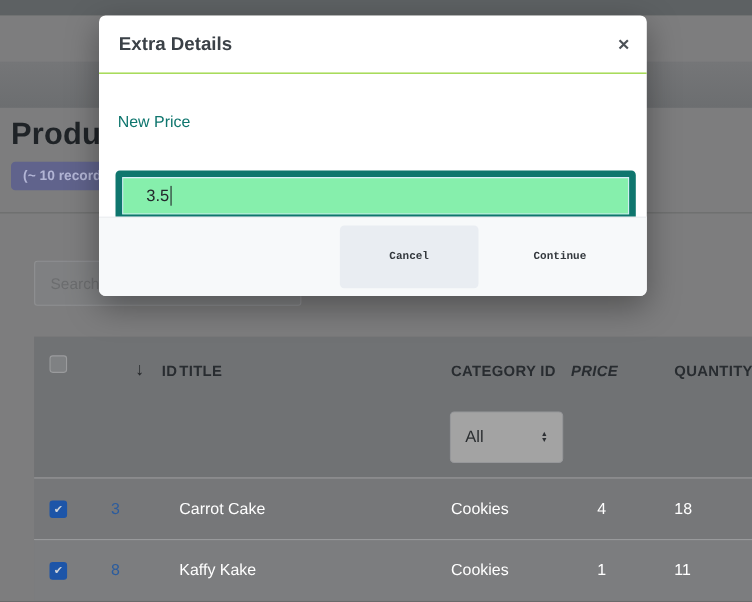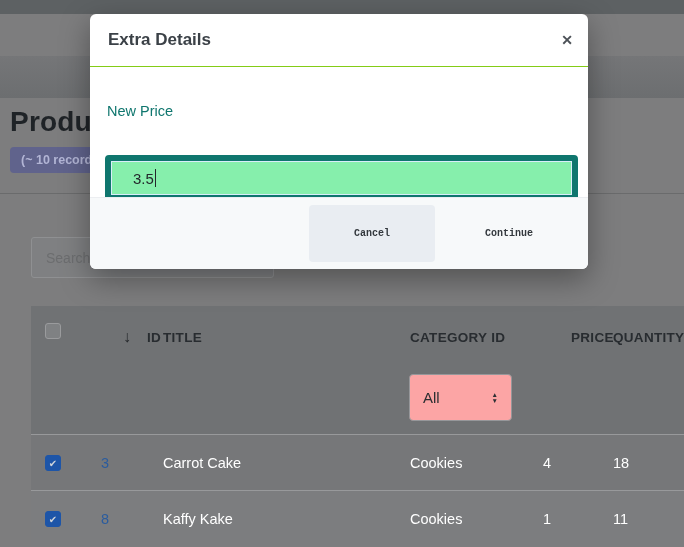--- a/index.html
+++ b/index.html
@@ -22,30 +22,30 @@
   .search-input { position:absolute; left:31px; top:237px; width:243px; height:41px;
               background:#7f8082; border:1px solid #8f9092; border-radius:3px;
               padding:0 14px; font-size:14px; color:#3a3d40; outline:none;
               font-family:"Liberation Sans",sans-serif; }
   .search-input::placeholder { color:#6c6d6f; opacity:1; }
 
   .thead { position:absolute; left:31px; top:306px; width:653px; height:128px; background:#707274; }
   .th { position:absolute; top:24px; font-size:13.5px; font-weight:700; color:#282c30;
         letter-spacing:.3px; white-space:nowrap; }
   .th-id { left:68px;margin-left:48px; } .th-title { left:132px; } .th-cat { left:379px; }
-  .th-price { left:540px; } .th-qty { left:582px; }
+  .th-price { left:488px;font-style:italic; } .th-qty { left:582px; }
   .sort-arrow { position:absolute; left:92px; top:22px; font-size:16px; font-weight:700; color:#26292c; }
 
   .cb { width:16px; height:16px; border-radius:3px; position:absolute; left:14px; }
   .cb-empty { top:17px; border:1px solid #9a9b9d; background:#7f8183; }
   .cb-checked { top:50%; margin-top:-8px; background:#1d55a8; border:1px solid #1d55a8;
         color:#cfd4da; font-size:10px; line-height:15px; text-align:center; }
 
   .cat-select { position:absolute; left:378px; top:68px; width:103px; height:47px;
-        background:#fca5a5; border:1px solid #96979a; border-radius:4px;
+        background:#a3a3a3; border:1px solid #96979a; border-radius:4px;
         display:flex; align-items:center; padding:0 13px; cursor:default; }
   .cat-select .val { font-size:15px; color:#2b2e31; flex:1; }
   .sel-arrows { display:flex; flex-direction:column; align-items:center; }
   .sel-arrows span { font-size:6.5px; line-height:5.5px; color:#2c2f33; }
 
   .trow { position:absolute; left:31px; width:653px; height:56px; border-top:1px solid #98999b; }
   .trow-1 { top:434px; background:#767779; }
   .trow-2 { top:490px; background:#7c7d7f; }
   .td { position:absolute; top:50%; transform:translateY(-50%); font-size:14.5px;
         color:#ffffff; white-space:nowrap; }

